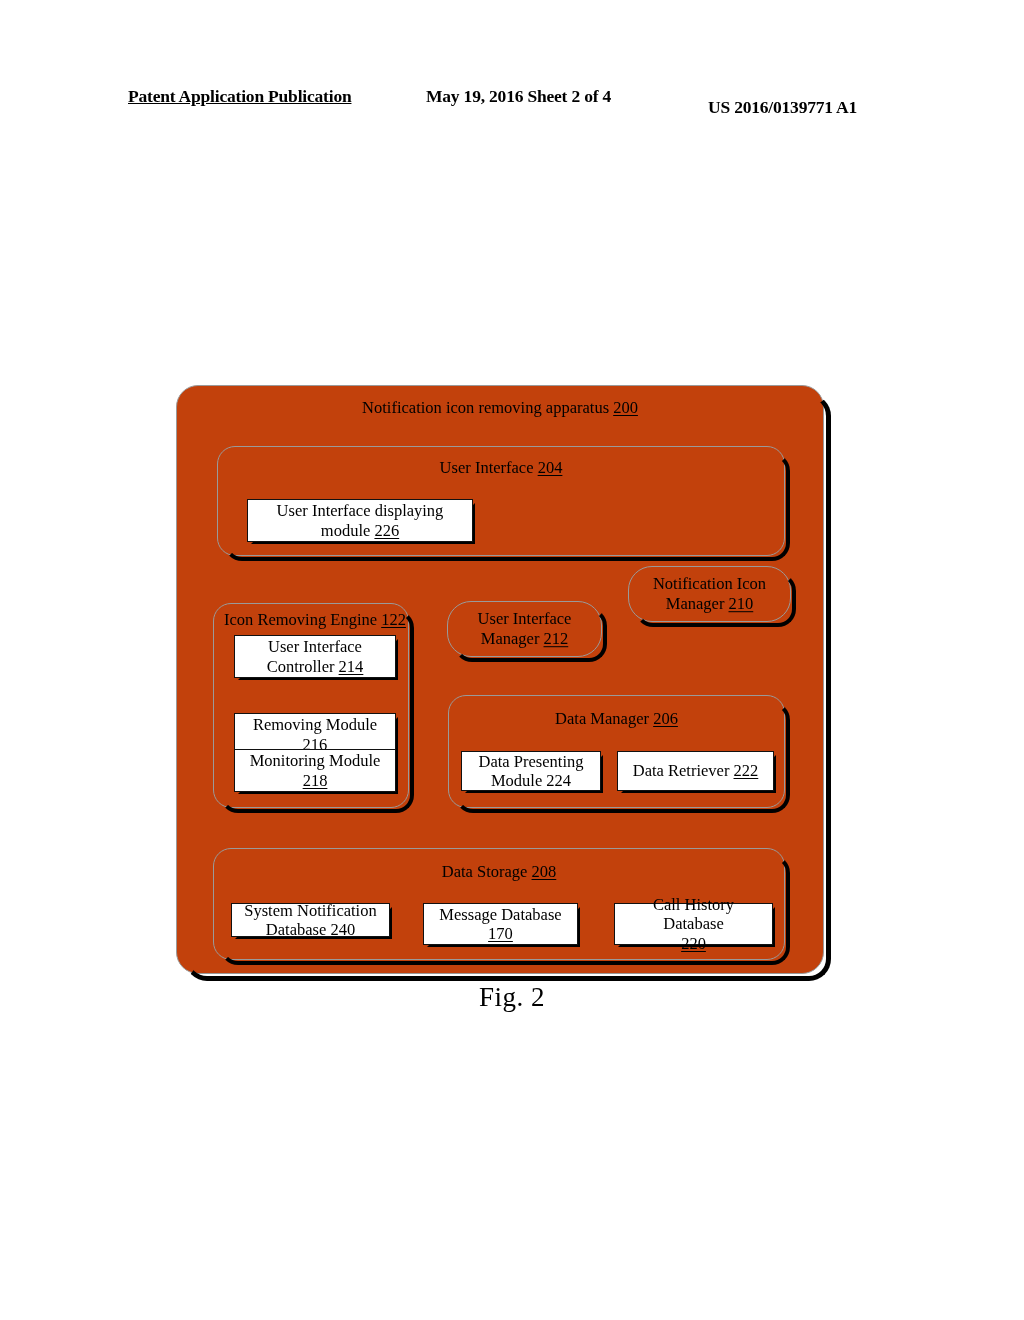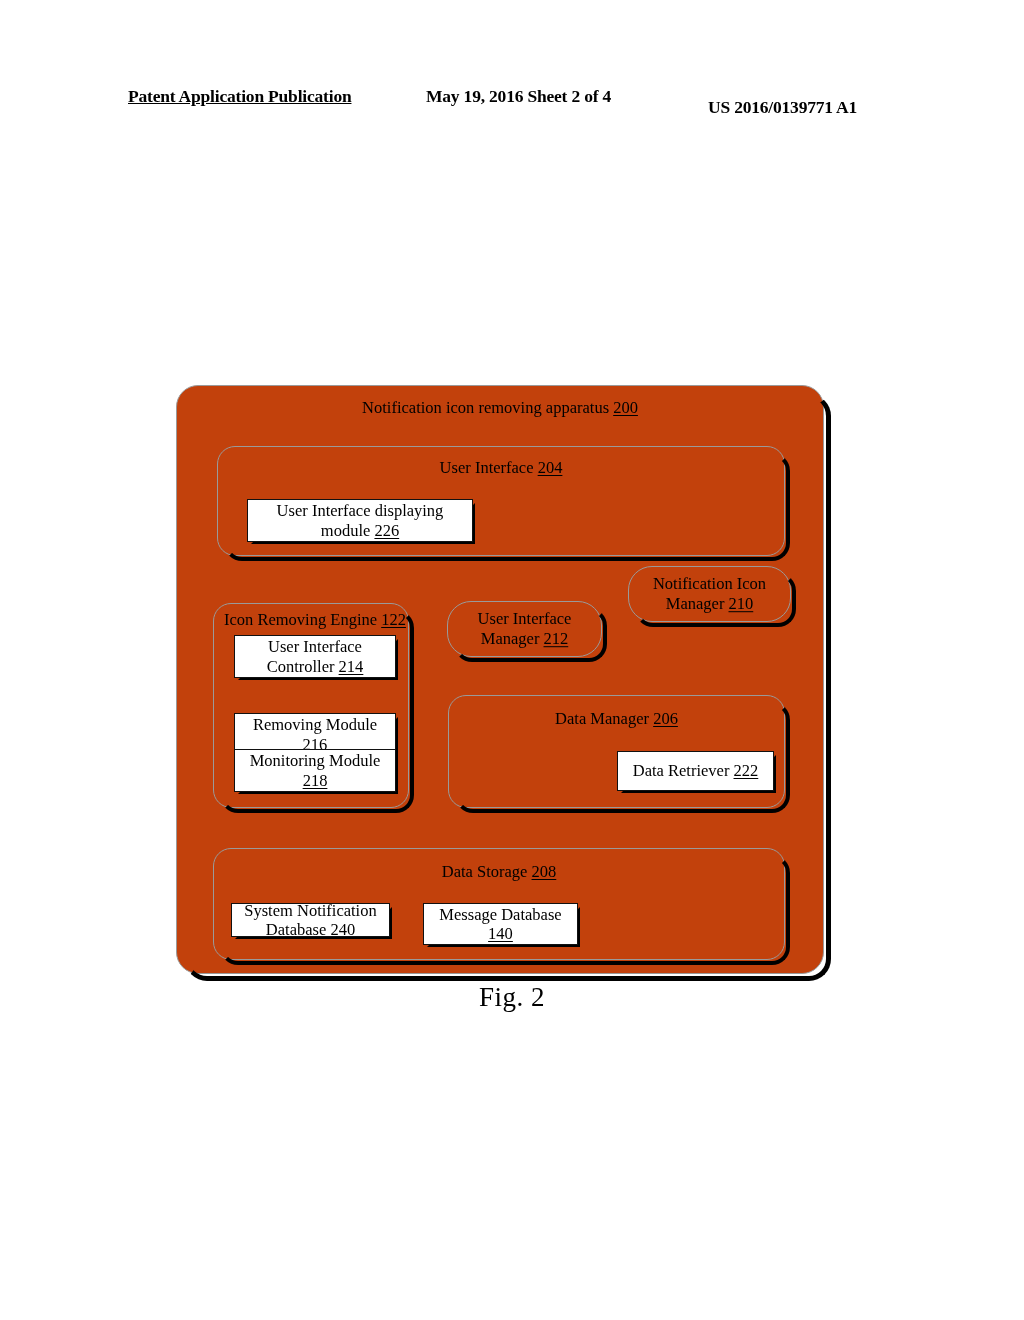--- a/index.html
+++ b/index.html
@@ -239,37 +239,45 @@
     <div class="center-label"><span>Notification Icon
 Manager  </span><u class="ref">210</u></div>
   </div>
 
   <div class="rbox" style="left:448px; top:695px; width:337px; height:113px;">
     <div class="ctitle" style="top:14px;">
       <span>Data Manager  </span><u class="ref">206</u>
     </div>
   </div>
 
+  <div class="sqbox" style="left:461px; top:751px; width:140px; height:40px;">
+    <div class="box-label"><span>Data Presenting
+Module 224</span><u class="ref"></u></div>
+  </div>
 
   <div class="sqbox" style="left:617px; top:751px; width:157px; height:40px;">
     <div class="box-label"><span>Data Retriever  </span><u class="ref">222</u></div>
   </div>
 
   <div class="rbox" style="left:213px; top:848px; width:572px; height:112px;">
     <div class="ctitle" style="top:14px;">
       <span>Data Storage </span><u class="ref">208</u>
     </div>
   </div>
 
   <div class="sqbox" style="left:231px; top:903px; width:159px; height:34px;">
     <div class="box-label"><span>System Notification
 Database  </span><u class="ref">240</u></div>
   </div>
 
   <div class="sqbox" style="left:423px; top:903px; width:155px; height:42px;">
     <div class="box-label"><span>Message Database
-</span><u class="ref">140</u></div>
-  </div>
-
+</span><u class="ref">170</u></div>
+  </div>
+
+  <div class="sqbox" style="left:614px; top:903px; width:159px; height:42px;">
+    <div class="box-label"><span>Call History Database
+</span><u class="ref">220</u></div>
+  </div>
 
 </div>
 
 <div class="fig-caption">Fig. 2</div>
 
 </body></html>

